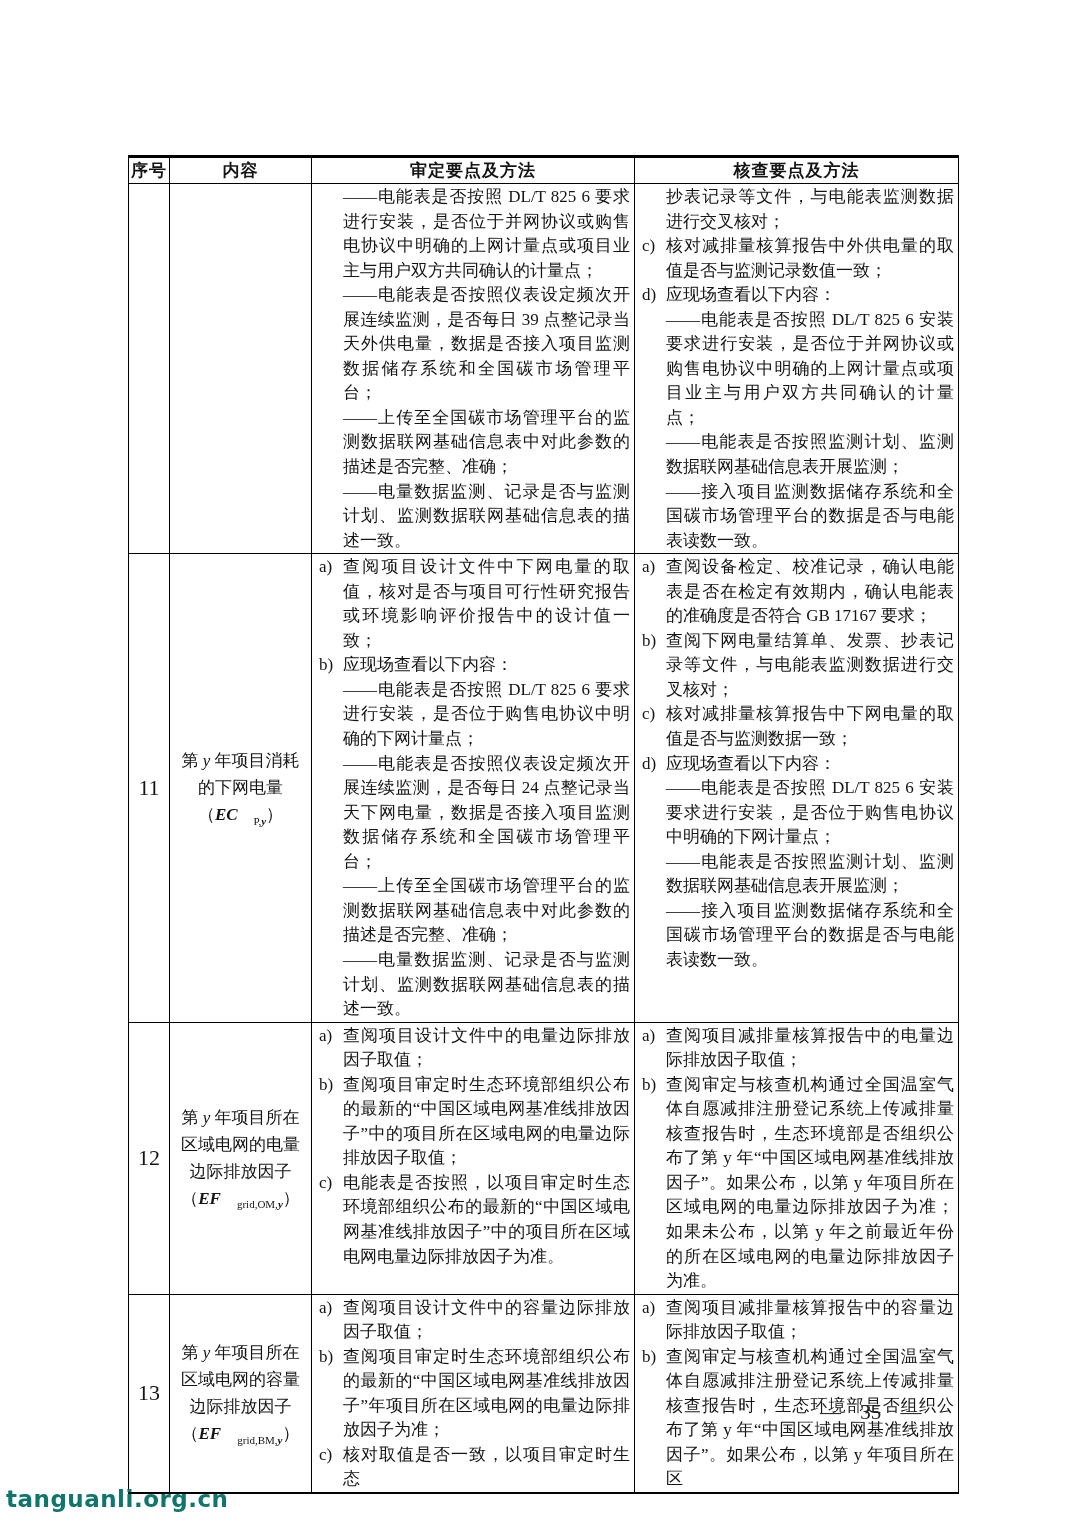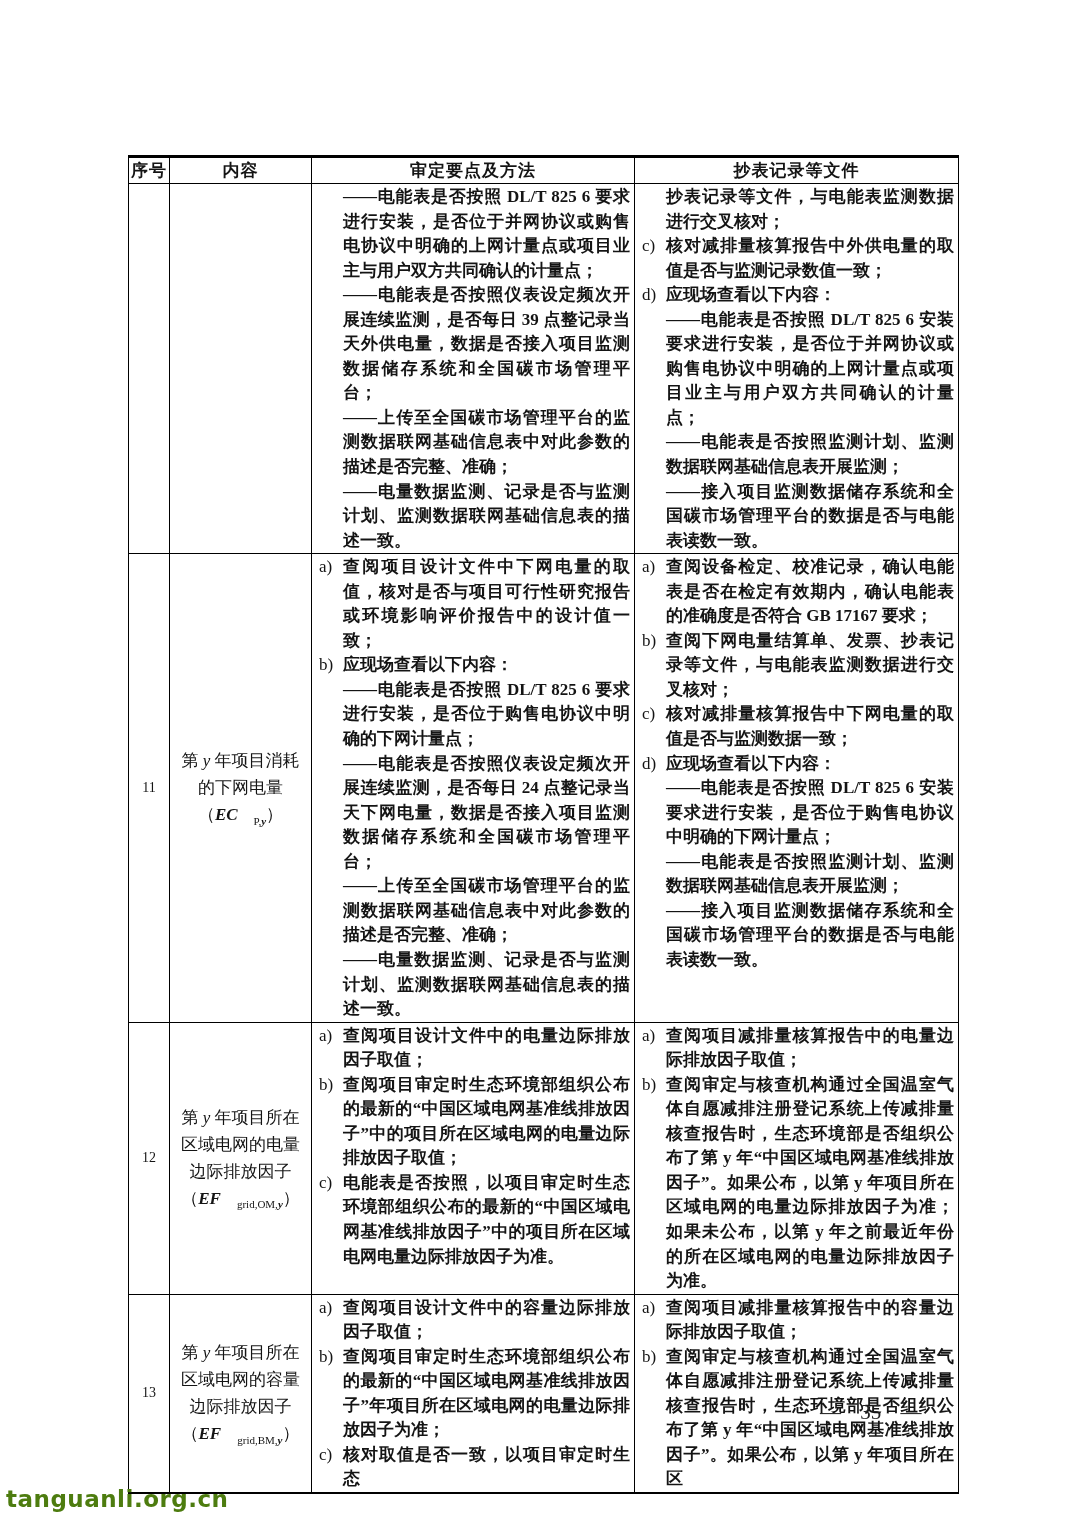--- a/index.html
+++ b/index.html
@@ -12,60 +12,60 @@
   table{
     border-collapse:collapse;table-layout:fixed;width:830px;
     border-top:3px solid #000;border-bottom:2px solid #000;
   }
   th,td{border:1px solid #000;padding:0;box-sizing:border-box;}
   th{
     font-size:17px;font-weight:bold;height:27px;text-align:center;
     vertical-align:middle;letter-spacing:1px;
   }
   td{font-size:17px;line-height:24.55px;vertical-align:top;overflow:hidden;}
-  td.no{text-align:center;vertical-align:middle;font-size:14px;}
+  td.no{text-align:center;vertical-align:middle;font-size:22px;}
   td.content{
     text-align:center;vertical-align:middle;padding:0 7px;line-height:27px;
   }
   td.pts{padding-top:1px;}
   .item{display:flex;align-items:flex-start;}
   .ilabel{flex:0 0 31px;padding-left:7px;box-sizing:border-box;}
   .itext{flex:1 1 auto;min-width:0;text-align:justify;padding-right:4px;}
-  .para{text-align:justify;font-weight:bold;}
+  .para{text-align:justify;}
   i{font-style:italic;}
   .fm i{font-weight:bold;}
   .fm sub{font-size:11px;line-height:0;padding-left:16px;}
   sub i{font-style:italic;}
   .page-number{
     position:absolute;left:820px;top:1400px;width:140px;text-align:left;
     font-size:21px;word-spacing:14px;color:#222;
   }
   .watermark{
     position:absolute;left:6px;top:1486px;
     font-family:"DejaVu Sans","Liberation Sans",sans-serif;
-    font-weight:bold;font-size:23px;color:#4d7c0f;letter-spacing:0.5px;
+    font-weight:bold;font-size:23px;color:#0f766e;letter-spacing:0.5px;
   }
 </style>
 </head>
 <body>
 
 <div class="table-wrap">
   <table>
     <colgroup>
       <col style="width:41px">
         <col style="width:142px">
       <col style="width:323px">
         <col style="width:324px">
     </colgroup>
     <thead>
       <tr id="header-row">
           <th>序号</th>
           <th>内容</th>
           <th>审定要点及方法</th>
-          <th>抄表记录等文件</th>
+          <th>核查要点及方法</th>
         </tr>
     </thead>
     <tbody id="table-body">
         <tr style="height: 345px;">
           <td class="no"></td>
           <td class="content"></td>
           <td class="pts">
             <div class="item">
               <span class="ilabel"></span>
               <div class="itext">

